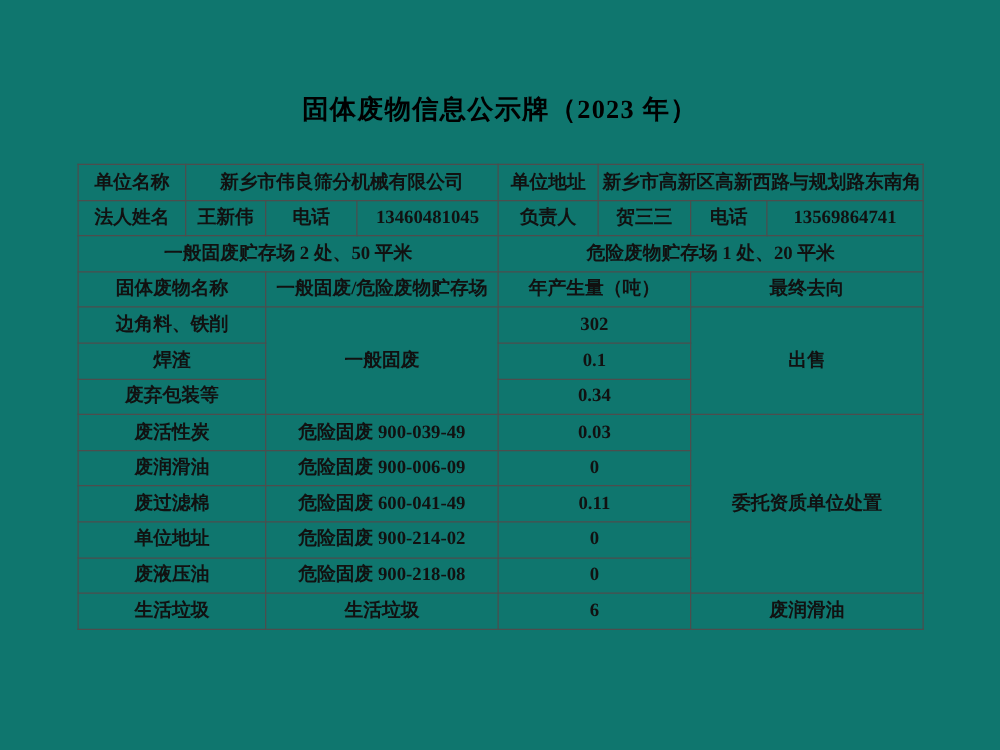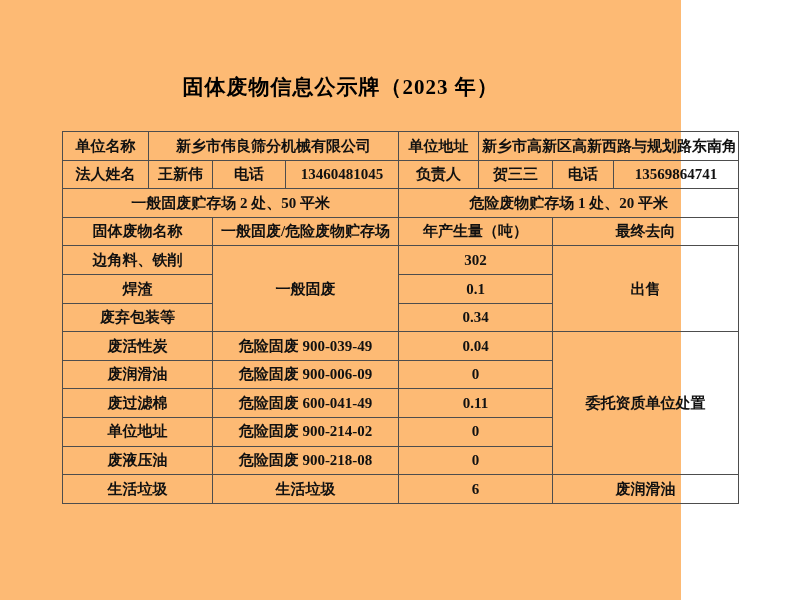--- a/index.html
+++ b/index.html
@@ -9,21 +9,21 @@
   }
   *{box-sizing:border-box;}
   html,body{margin:0;padding:0;}
   body{
     width:800px;height:600px;
     background:#ffffff;
     font-family:"Liberation Serif", serif;
     color:var(--text);
     overflow:hidden;
   }
-  .sheet{position:relative;width:681px;height:600px;background:#fdba74;}
+  .sheet{position:relative;width:800px;height:600px;background:#0f766e;}
   .doc-title{
     position:absolute;top:73px;left:0;width:100%;
     margin:0;text-align:center;
     font-size:21px;font-weight:bold;color:#000;
     letter-spacing:1px;
   }
   table.notice{
     position:absolute;left:62px;top:131px;width:676px;
     border-collapse:collapse;table-layout:fixed;
   }
@@ -99,21 +99,21 @@
         <td colspan="2">0.1</td>
       </tr>
       <tr>
         <td colspan="2">废弃包装等</td>
         <td colspan="2">0.34</td>
       </tr>
 
       <tr>
         <td colspan="2">废活性炭</td>
         <td colspan="2">危险固废 900-039-49</td>
-        <td colspan="2">0.04</td>
+        <td colspan="2">0.03</td>
         <td colspan="2" rowspan="5" class="blue">委托资质单位处置</td>
       </tr>
       <tr>
         <td colspan="2">废润滑油</td>
         <td colspan="2">危险固废 900-006-09</td>
         <td colspan="2">0</td>
       </tr>
       <tr>
         <td colspan="2">废过滤棉</td>
         <td colspan="2">危险固废 600-041-49</td>

